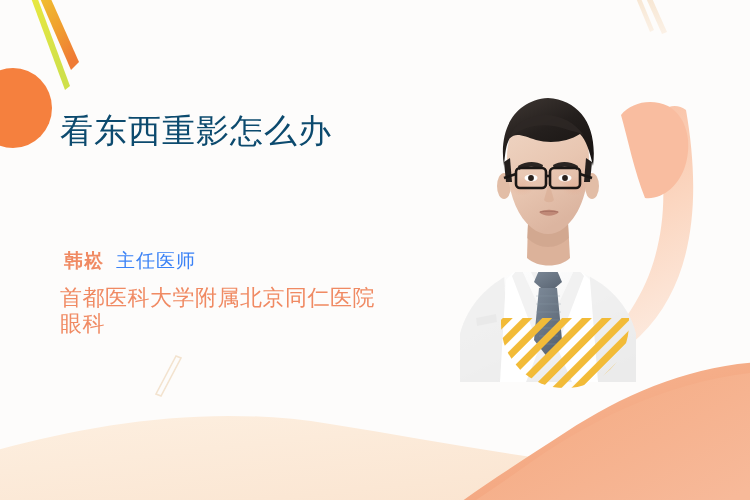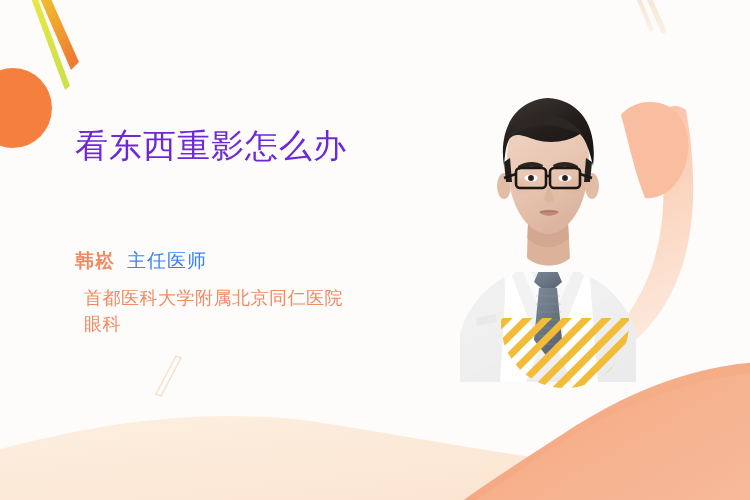--- a/index.html
+++ b/index.html
@@ -38,31 +38,31 @@
   }
 
   
   .text-block {
     position: absolute;
     left: 60px;
     top: 110px;
     width: 400px;
   }
   .headline {
-    margin: 15px;
+    margin: 0;
     font-size: 33px;
     line-height: 42px;
     letter-spacing: 1px;
     font-weight: 400;
-    color: #6d28d9;
+    color: #0c4a6e;
     white-space: nowrap;
   }
   .doctor-line {
     position: absolute;
-    left: 15px;
+    left: 4px;
     top: 138px;
     display: flex;
     align-items: flex-start;
     gap: 12px;
     white-space: nowrap;
   }
   .doctor-name {
     font-size: 19px;
     font-weight: 700;
     color: #f08a63;
@@ -72,26 +72,25 @@
     font-size: 19px;
     font-weight: 400;
     color: #3b82f6;
     letter-spacing: 1px;
   }
   .hospital {
     position: absolute;
     left: 0;
     top: 175px;
     width: 330px;
-    font-size: 18px;
+    font-size: 22px;
     line-height: 26px;
     color: #f08a63;
     letter-spacing: 0.5px;
     font-weight: 400;
-    margin-left: 24px;
   }
 
   
   .portrait-wrap {
     position: absolute;
     left: 452px;
     top: 82px;
     width: 190px;
     height: 300px;
   }

